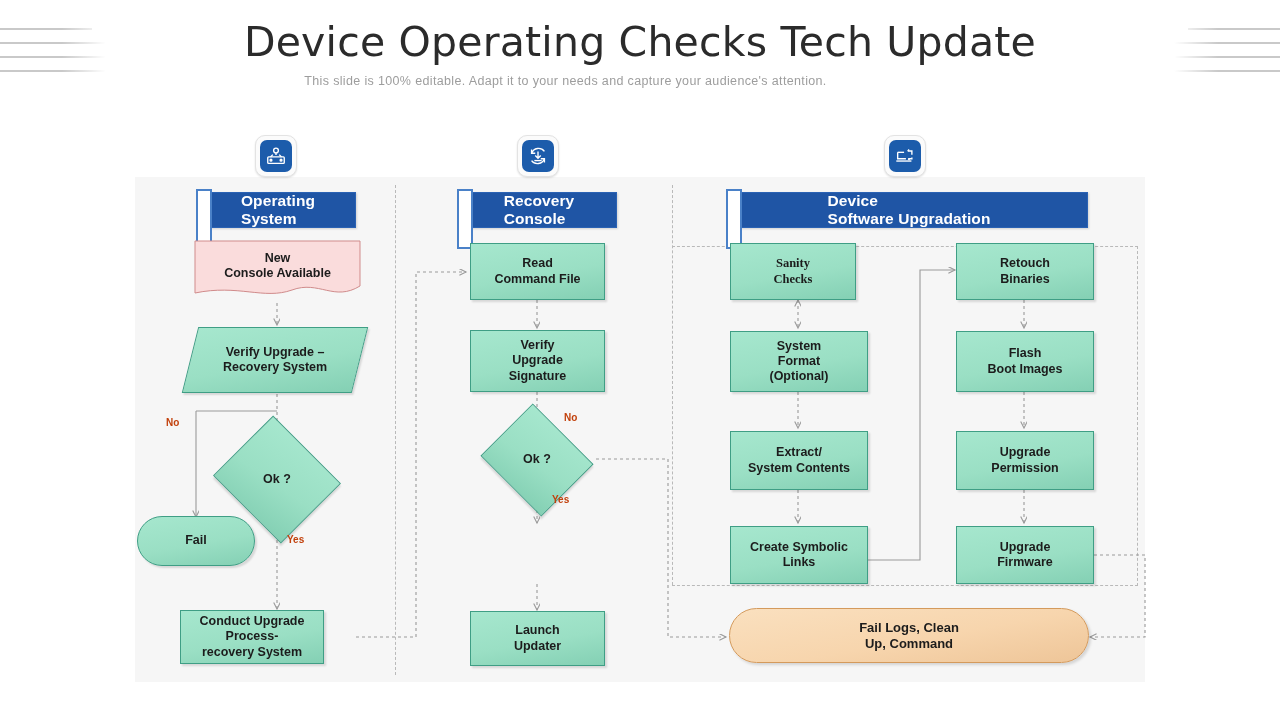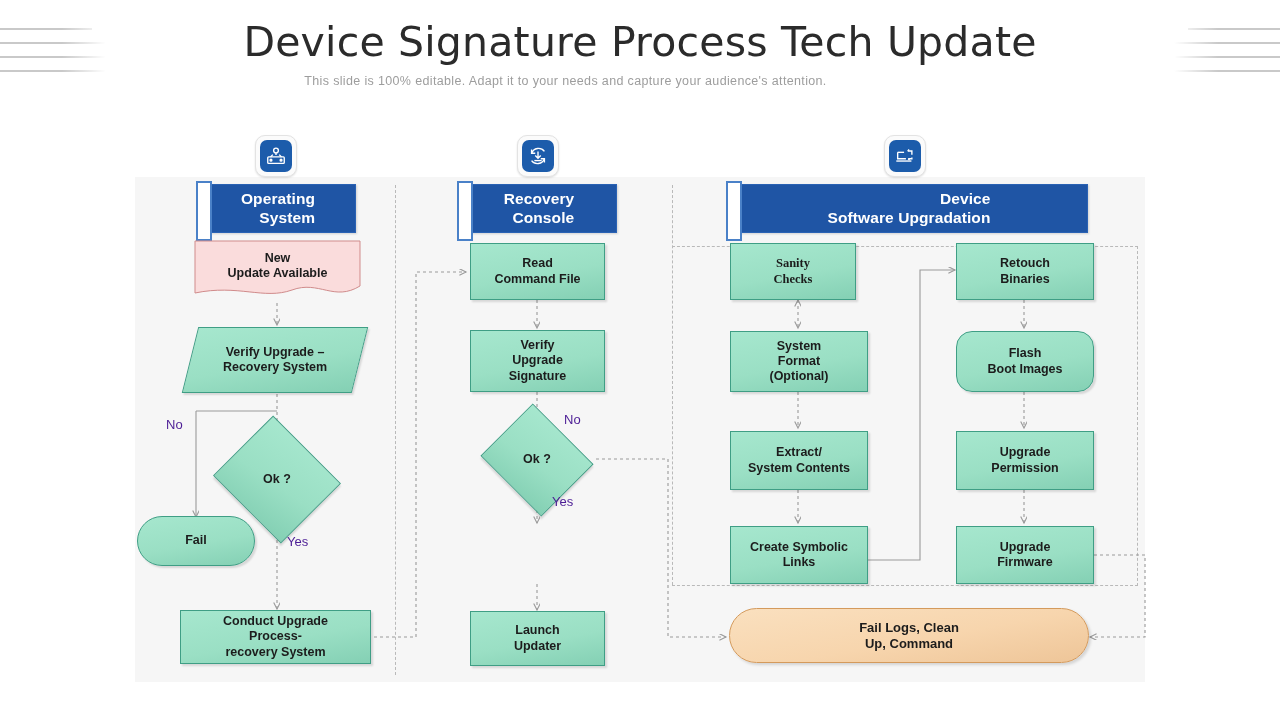--- a/index.html
+++ b/index.html
@@ -62,27 +62,28 @@
   }
   .hicon .sq {
     width: 32px; height: 32px; border-radius: 7px;
     background: #1c5cab;
     display: flex; align-items: center; justify-content: center;
   }
   .hicon svg { display: block; }
 
   
   .banner {
-    position: absolute; height: 49px;
+    position: absolute; height: 36px;
     background: #1f55a5;
     border: 1px solid #2a62b4;
     display: flex; align-items: center; justify-content: center;
     color: #ffffff; font-weight: bold; font-size: 15.5px; line-height: 1.18;
-    text-align: right; letter-spacing: .1px;
+    text-align: left; letter-spacing: .1px;
     box-shadow: 1px 1px 2px rgba(0,0,0,.15);
+    margin-top: 8px;
   }
   .banner::before {
     content: ""; position: absolute; left: -5px; top: -4px;
     width: 12px; height: 56px; background: #ffffff;
     border: 2px solid #4a81c8;
   }
   .banner .bl { position: relative; z-index: 2; }
 
   
   .shape {
@@ -127,21 +128,21 @@
   }
   .diamond .dlab { position: relative; z-index: 2; text-align: right; }
 
   
   .doc { background: transparent; }
   .doc svg { position: absolute; left: 0; top: 0; }
   .doc .dlab { position: relative; z-index: 2; padding-bottom: 10px; }
   svg.overlay { position: absolute; left: 0; top: 0; width: 1280px; height: 720px; pointer-events: none; }
 
   .edgelabel {
-    position: absolute; font-size: 13px; font-weight: normal; color: #4c1d95;
+    position: absolute; font-size: 10px; font-weight: bold; color: #c2410c;
   }
 </style>
 </head>
 <body>
 
 <div id="slide">
 
   <div class="deco left">
     <div class="ln l1"></div>
       <div class="ln l2"></div>
@@ -150,21 +151,21 @@
     <div class="fade"></div>
   </div>
   <div class="deco right">
     <div class="ln l1"></div>
       <div class="ln l2"></div>
       <div class="ln l3"></div>
       <div class="ln l4"></div>
     <div class="fade"></div>
   </div>
 
-  <div id="title">Device Signature Process Tech Update</div>
+  <div id="title">Device Operating Checks Tech Update</div>
   <div id="subtitle">This slide is 100% editable. Adapt it to your needs and capture your audience's attention.</div>
 
   <div id="panel"></div>
 
   <div class="vdash" style="left:395px; top:185px; height:490px;"></div>
   <div class="vdash" style="left:672px; top:185px; height:400px;"></div>
   <div class="dashbox" style="left:672px; top:246px; width:466px; height:340px; border-left:none;"></div>
 
   <svg class="overlay">
     <defs>
@@ -225,41 +226,41 @@
       <span>System</span>
     </span>
   </div>
 
   <div class="shape doc" style="left:194px; top:240px; width:167px; height:62px;">
     <svg width="167" height="62" viewBox="0 0 167 62" preserveAspectRatio="none">
       <path d="M1,1 H166 V46 C140,62 125,40 98,50 C70,60 44,44 1,53 Z" fill="#fadcdc" stroke="#d08b8b" stroke-width="1"></path>
     </svg>
     <div class="dlab">
       <span>New</span><br>
-      <span>Update Available</span>
+      <span>Console Available</span>
     </div>
   </div>
 
   <div class="shape para" style="left:190px; top:327px; width:170px; height:66px;">
     <span>
       <span>Verify Upgrade –</span><br>
       <span>Recovery System</span>
     </span>
   </div>
 
   <div class="shape diamond" style="left:229px; top:437px; width:96px; height:85px;">
     <div class="dmd"></div>
     <span class="dlab">Ok ?</span>
   </div>
 
   <div class="shape pill" style="left:137px; top:516px; width:118px; height:50px;">
     <span>Fail</span>
   </div>
 
-  <div class="shape box" style="left:180px; top:610px; width:191px; height:54px;">
+  <div class="shape box" style="left:180px; top:610px; width:144px; height:54px;">
     <span>
       <span>Conduct Upgrade</span><br>
       <span>Process-</span><br>
       <span>recovery System</span>
     </span>
   </div>
 
   <div class="edgelabel" style="left:166px; top:417px;">No</div>
   <div class="edgelabel" style="left:287px; top:534px;">Yes</div>
 
@@ -355,21 +356,21 @@
       <span>Links</span>
     </span>
   </div>
 
   <div class="shape box" style="left:956px; top:243px; width:138px; height:57px;">
     <span>
       <span>Retouch</span><br>
       <span>Binaries</span>
     </span>
   </div>
-  <div class="shape box" style="left:956px; top:331px; width:138px; height:61px;border-radius:16px;">
+  <div class="shape box" style="left:956px; top:331px; width:138px; height:61px;">
     <span>
       <span>Flash</span><br>
       <span>Boot Images</span>
     </span>
   </div>
   <div class="shape box" style="left:956px; top:431px; width:138px; height:59px;">
     <span>
       <span>Upgrade</span><br>
       <span>Permission</span>
     </span>

